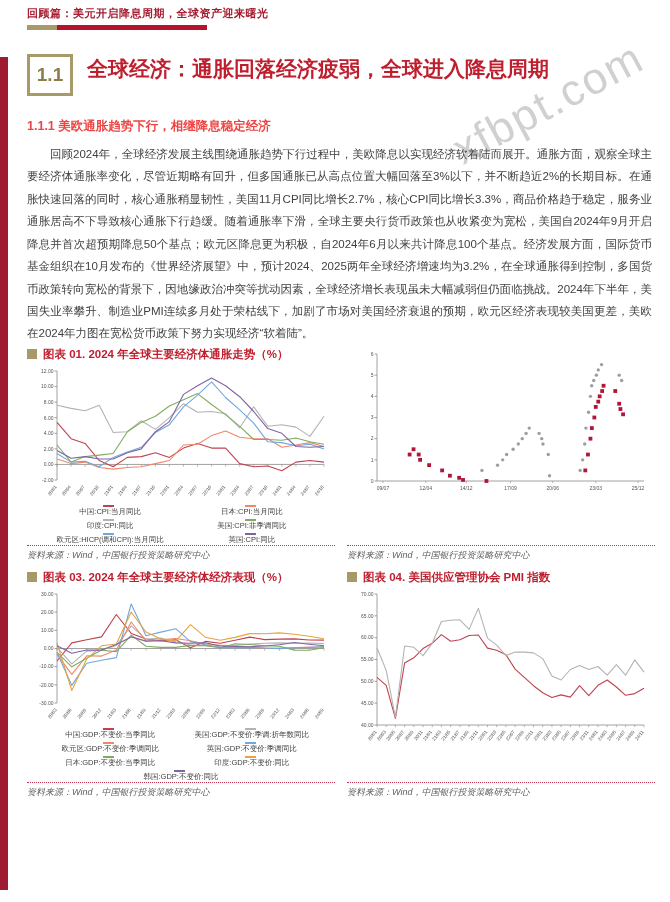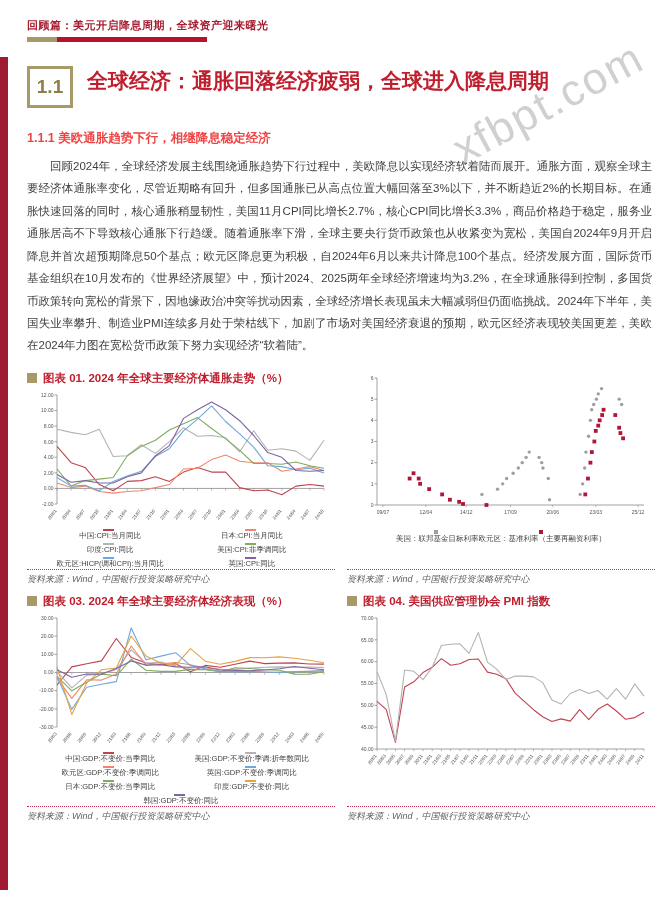--- a/index.html
+++ b/index.html
@@ -6,40 +6,40 @@
   body{
     width:670px;height:902px;background:#ffffff;position:relative;overflow:hidden;
     font-family:"Liberation Sans","DejaVu Sans",sans-serif;color:#404040;
   }
   .left-bar{position:absolute;left:0;top:57px;width:8px;height:833px;background:#9E1B32;}
   .watermark{
     position:absolute;top:78px;right:-38px;width:320px;text-align:center;
     font-size:44px;color:rgba(150,150,150,.45);transform:rotate(-28deg);
     pointer-events:none;letter-spacing:2px;
   }
-  .content{position:relative;padding:18px 18px 0 27px;}
+  .content{position:relative;padding:6px 18px 0 27px;}
   .breadcrumb{font-size:11px;font-weight:bold;color:#A61C30;letter-spacing:.5px;}
   .breadcrumb-bar{width:180px;height:5px;margin-top:4px;display:flex;}
   .breadcrumb-bar .seg-gold{width:30px;height:5px;background:#A89968;}
   .breadcrumb-bar .seg-red{flex:1;height:5px;background:#B5122E;}
   .section-head{display:flex;align-items:flex-start;margin-top:24px;}
   .section-num{
     border:3px solid #A89968;color:#8C7F4A;font-size:19px;font-weight:bold;
     width:40px;height:36px;display:flex;align-items:center;justify-content:center;
     margin-right:14px;flex:0 0 auto;
   }
   .section-title{font-size:21px;font-weight:bold;color:#BE1E2D;line-height:1.4;width:555px;}
   .subsection-title{font-size:12.5px;font-weight:bold;color:#ef4444;margin-top:22px;}
   .body-paragraph{
     font-size:11.5px;line-height:1.95;text-align:justify;margin-top:8px;
     text-indent:2em;color:#3f3f3f;width:625px;
   }
   .charts-grid{
     display:grid;grid-template-columns:308px 308px;column-gap:12px;row-gap:8px;
-    margin-top:14px;
+    margin-top:2px;
   }
   .chart-card{display:flex;flex-direction:column;}
   .chart-title-row{display:flex;align-items:center;margin-bottom:2px;}
   .chart-bullet{width:10px;height:10px;background:#A89968;margin-right:6px;flex:0 0 auto;}
   .chart-title{font-size:11.5px;font-weight:bold;color:#BE1E2D;white-space:nowrap;}
   .chart-canvas{display:block;}
   .legend{display:flex;flex-wrap:wrap;font-size:7.5px;color:#404040;
     justify-content:center;row-gap:2px;margin-top:1px;}
   .legend.cols2 .legend-item{flex:0 0 46%;}
   .legend-item{display:flex;align-items:center;white-space:nowrap;flex-direction:column;}
@@ -253,30 +253,20 @@
           <rect x="246.85263157894838" y="58.016666666666666" width="3.8" height="3.8" fill="#AF1638"></rect>
           <rect x="249.3508771929812" y="52.725" width="3.8" height="3.8" fill="#AF1638"></rect>
           <rect x="250.7561403508782" y="47.43333333333334" width="3.8" height="3.8" fill="#AF1638"></rect>
           <rect x="253.25438596491105" y="42.141666666666666" width="3.8" height="3.8" fill="#AF1638"></rect>
           <rect x="254.65964912280808" y="36.85" width="3.8" height="3.8" fill="#AF1638"></rect>
           <rect x="266.3701754385976" y="42.141666666666666" width="3.8" height="3.8" fill="#AF1638"></rect>
           <rect x="270.27368421052745" y="54.841666666666676" width="3.8" height="3.8" fill="#AF1638"></rect>
           <rect x="271.52280701754387" y="60.13333333333334" width="3.8" height="3.8" fill="#AF1638"></rect>
           <rect x="274.1771929824573" y="65.42499999999998" width="3.8" height="3.8" fill="#AF1638"></rect>
         </svg>
-      <div class="legend">
-          <span class="legend-item">
-            <span class="legend-mark dot" style="background: rgb(158, 158, 158);"></span>
-            <span>美国：联邦基金目标利率</span>
-          </span>
-          <span class="legend-item">
-            <span class="legend-mark dot" style="background: rgb(175, 22, 56);"></span>
-            <span>欧元区：基准利率（主要再融资利率）</span>
-          </span>
-        </div>
       <div class="source-row">资料来源：Wind，中国银行投资策略研究中心</div>
     </div>
 
     <div class="chart-card">
       <div class="chart-title-row">
         <span class="chart-bullet"></span>
         <span class="chart-title">图表 03. 2024 年全球主要经济体经济表现（%）</span>
       </div>
       <svg class="chart-canvas" width="302" height="140">
           <line x1="30" y1="7" x2="30" y2="116" stroke="#8a8a8a" stroke-width="0.8"></line>

